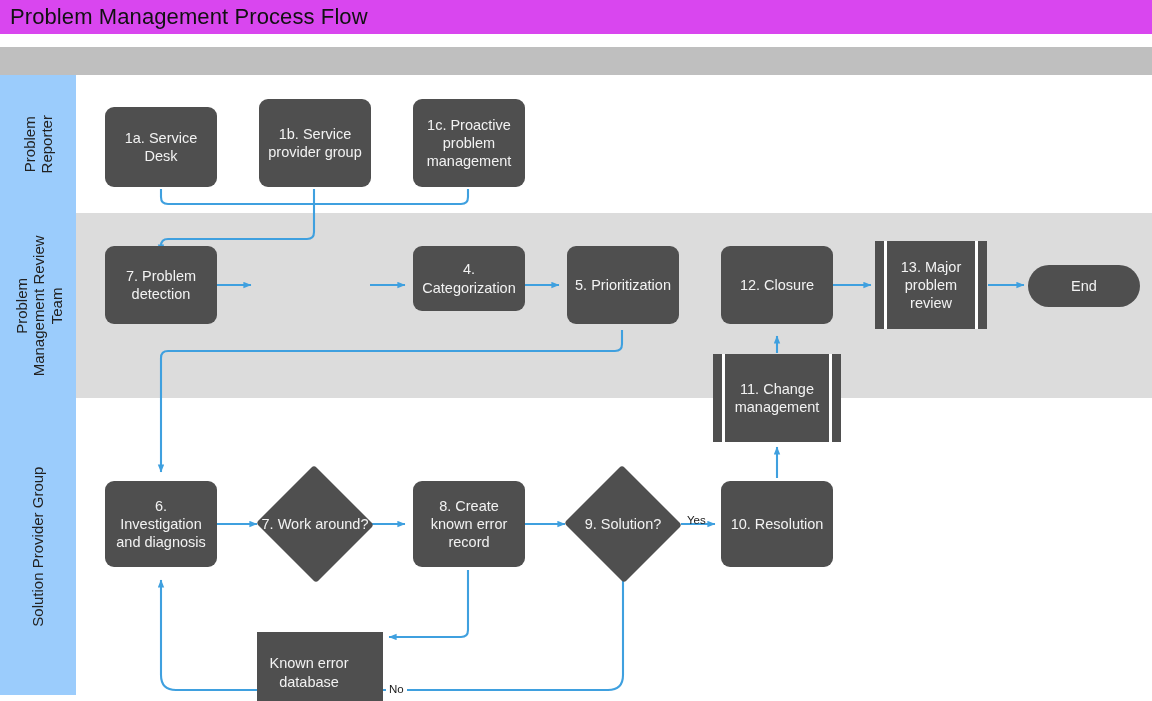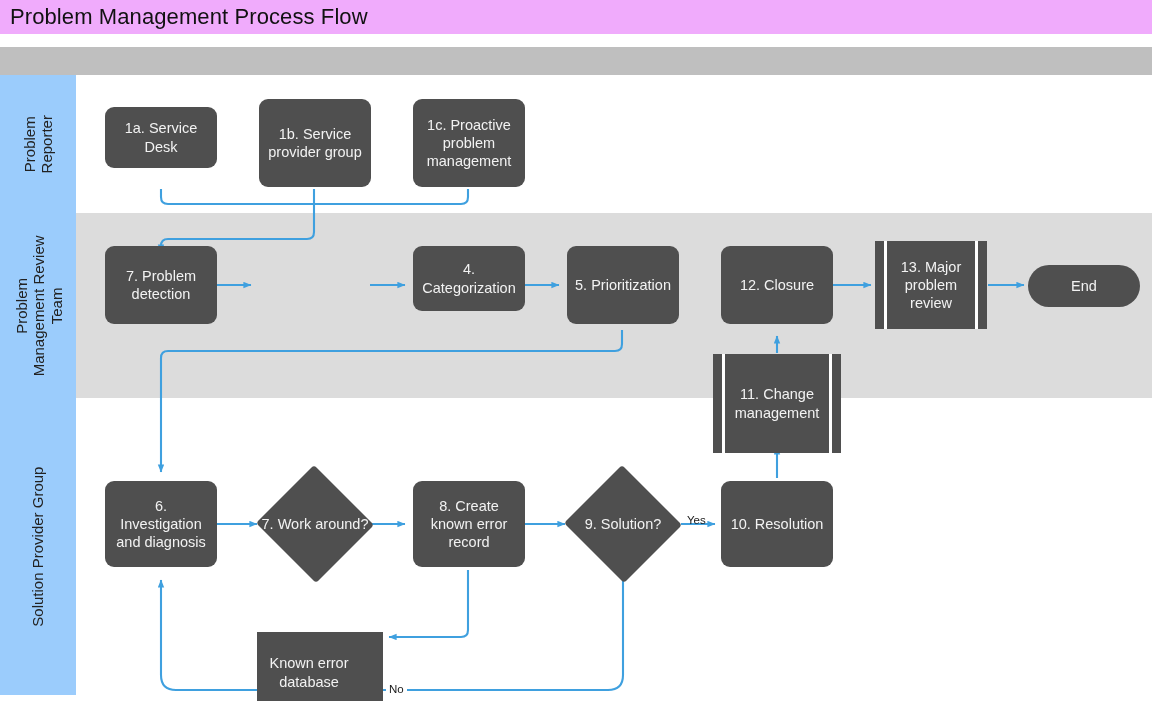--- a/index.html
+++ b/index.html
@@ -17,21 +17,21 @@
     position: relative;
     width: 1152px;
     height: 701px;
     background: #ffffff;
   }
   
   .title-bar {
     position: absolute;
     left: 0; top: 0;
     width: 1152px; height: 34px;
-    background: #f0abfc;
+    background: #d946ef;
   }
   .title-bar .title-text {
     position: absolute;
     left: 10px; top: 50%;
     transform: translateY(-50%);
     font-size: 22px;
     color: #111111;
     white-space: nowrap;
     letter-spacing: 0.1px;
   }
@@ -254,21 +254,21 @@
       <path d="M777,353 L777,336" marker-end="url(#arrow)"></path>
 
       <path d="M833,285 L871,285" marker-end="url(#arrow)"></path>
 
       <path d="M988,285 L1024,285" marker-end="url(#arrow)"></path>
 
       <path d="M623,570 L623,675 Q623,690 608,690 L176,690 Q161,690 161,675 L161,580" marker-end="url(#arrow)"></path>
     </g>
   </svg>
 
-  <div class="node process" style="left:105px; top:107px; width:112px; height:61px;">
+  <div class="node process" style="left:105px; top:107px; width:112px; height:80px;">
     <span>1a. Service Desk</span>
   </div>
   <div class="node process" style="left:259px; top:99px; width:112px; height:88px;">
     <span>1b. Service provider group</span>
   </div>
   <div class="node process" style="left:413px; top:99px; width:112px; height:88px;">
     <span>1c. Proactive problem management</span>
   </div>
 
   <div class="node process" style="left:105px; top:246px; width:112px; height:78px;">
@@ -305,21 +305,21 @@
 
   <div class="diamond" style="left:563px; top:466px; width:120px; height:116px;">
     <div class="dshape"></div>
     <div class="dlabel">9. Solution?</div>
   </div>
 
   <div class="node process" style="left:721px; top:481px; width:112px; height:86px;">
     <span>10. Resolution</span>
   </div>
 
-  <div class="node subprocess" style="left:713px; top:354px; width:128px; height:99px;">
+  <div class="node subprocess" style="left:713px; top:354px; width:128px; height:88px;">
     <span>11. Change management</span>
   </div>
 
   <div class="cylinder" style="left:257px; top:588px; width:126px; height:82px;">
     <div class="cyl-body"></div>
     <div class="cyl-label">Known error database</div>
   </div>
 
   <div class="edge-label" style="left:687px; top:514px;">Yes</div>
   <div class="edge-label" style="left:386px; top:683px; background:#ffffff; padding:0 3px;">No</div>

